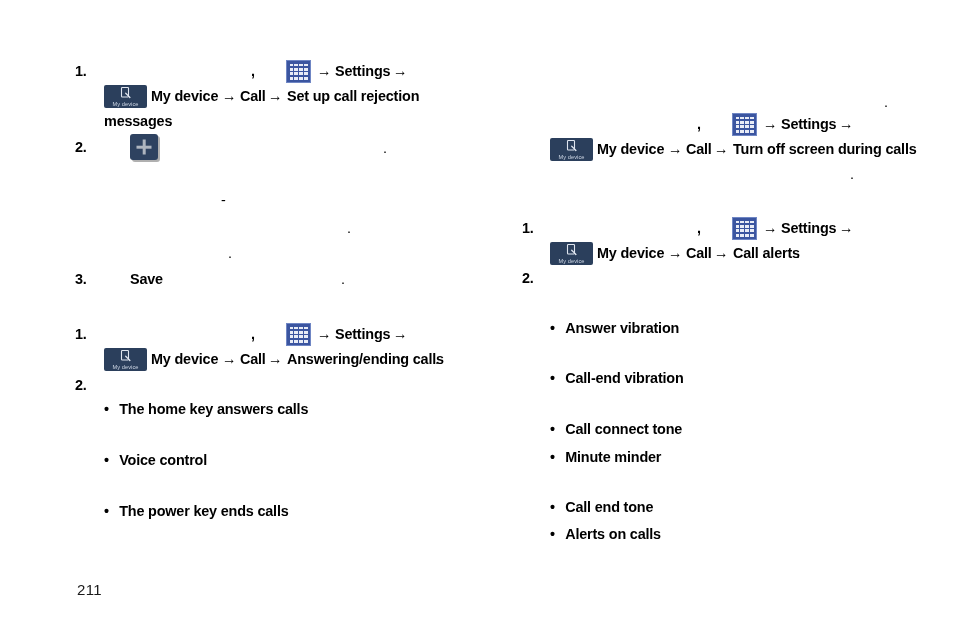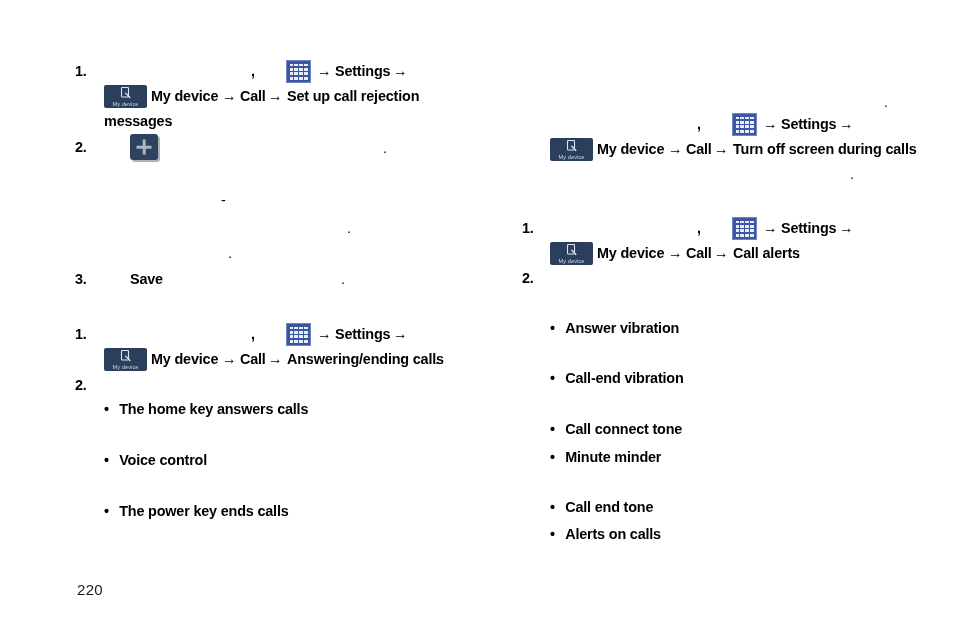--- a/index.html
+++ b/index.html
@@ -383,15 +383,15 @@
   <span class="bullet" style="left:550px; top:499px;">
     <span>•</span>
     <span style="padding-left:7px">Call end tone</span>
   </span>
 
   <span class="bullet" style="left:550px; top:526px;">
     <span>•</span>
     <span style="padding-left:7px">Alerts on calls</span>
   </span>
 
-  <span class="folio" style="left:77px; top:581px;">220</span>
+  <span class="folio" style="left:77px; top:581px;">211</span>
 
 </div>
 
 </body></html>

